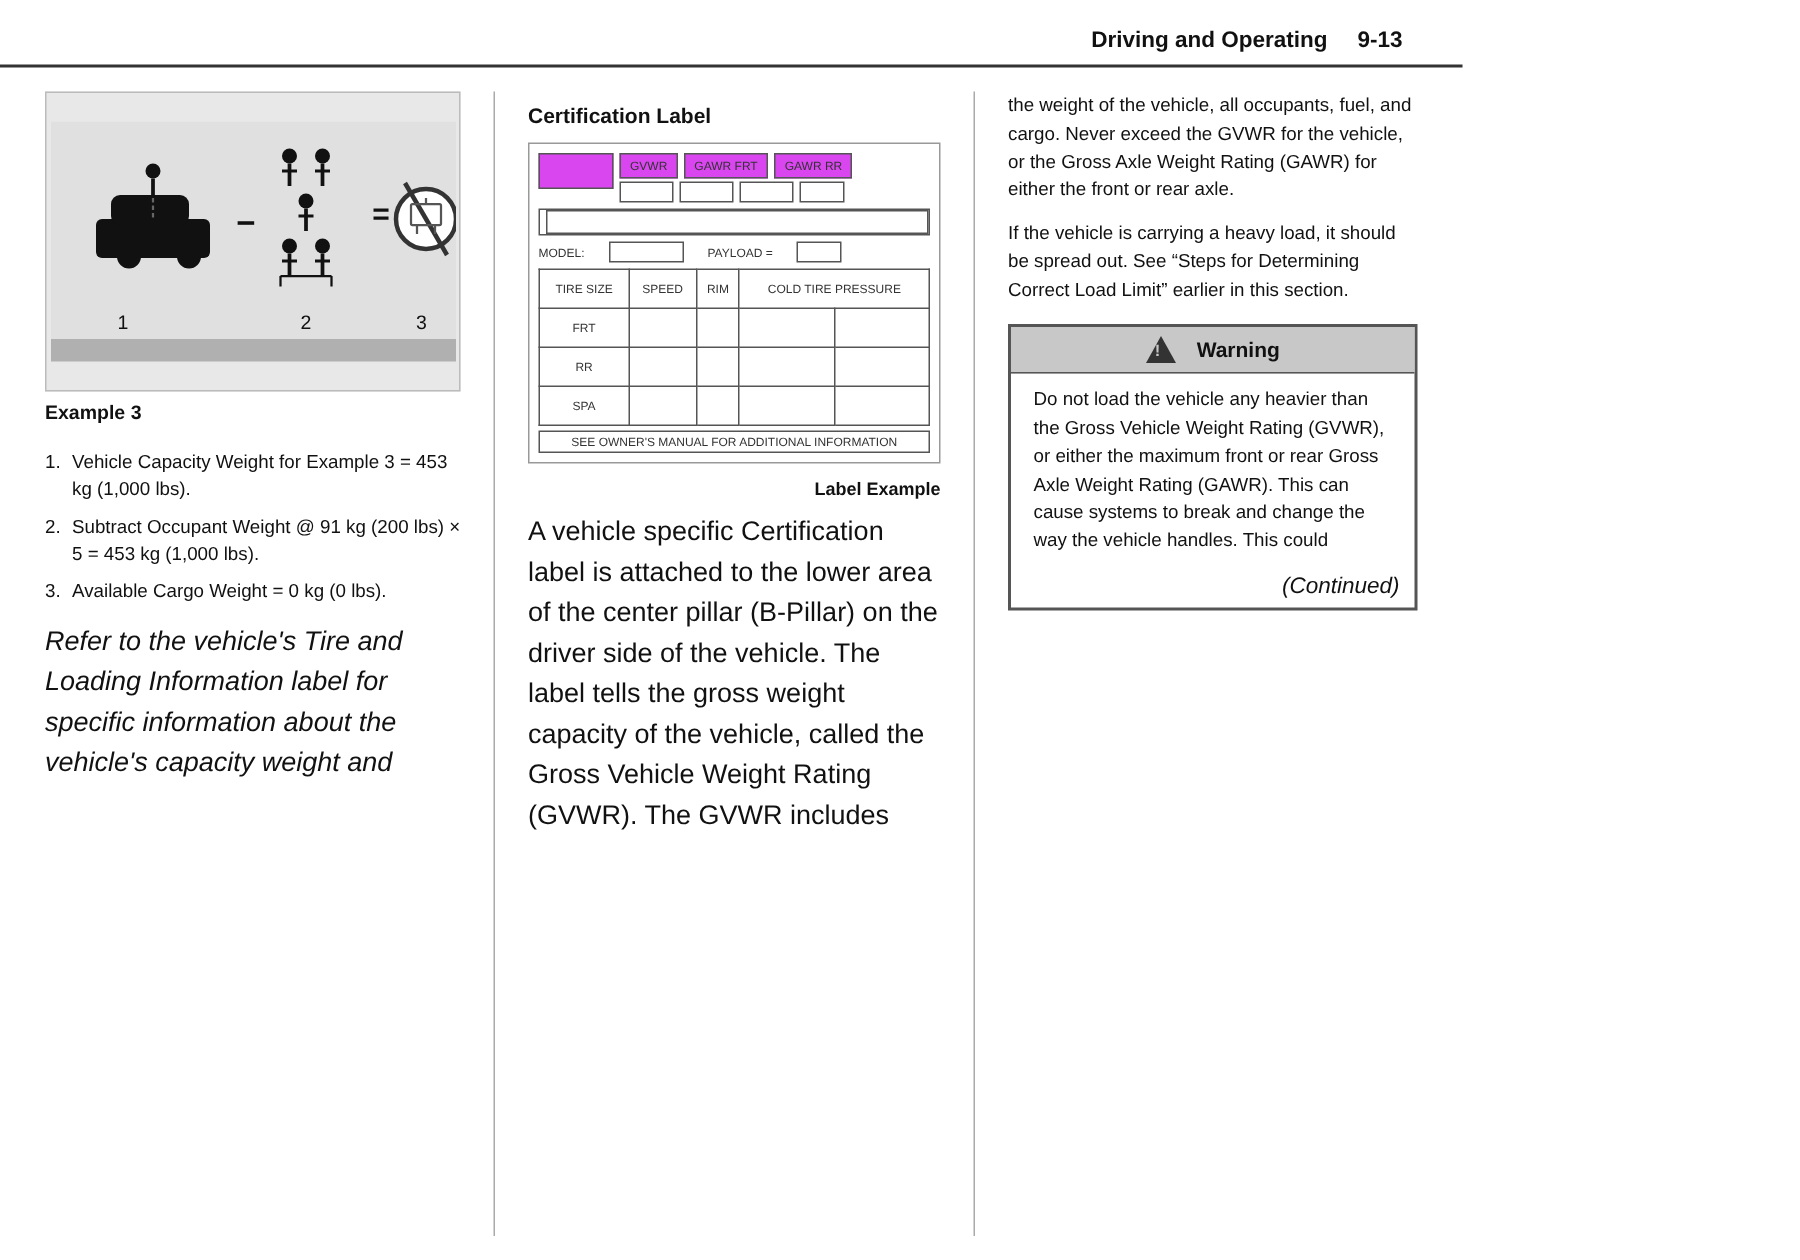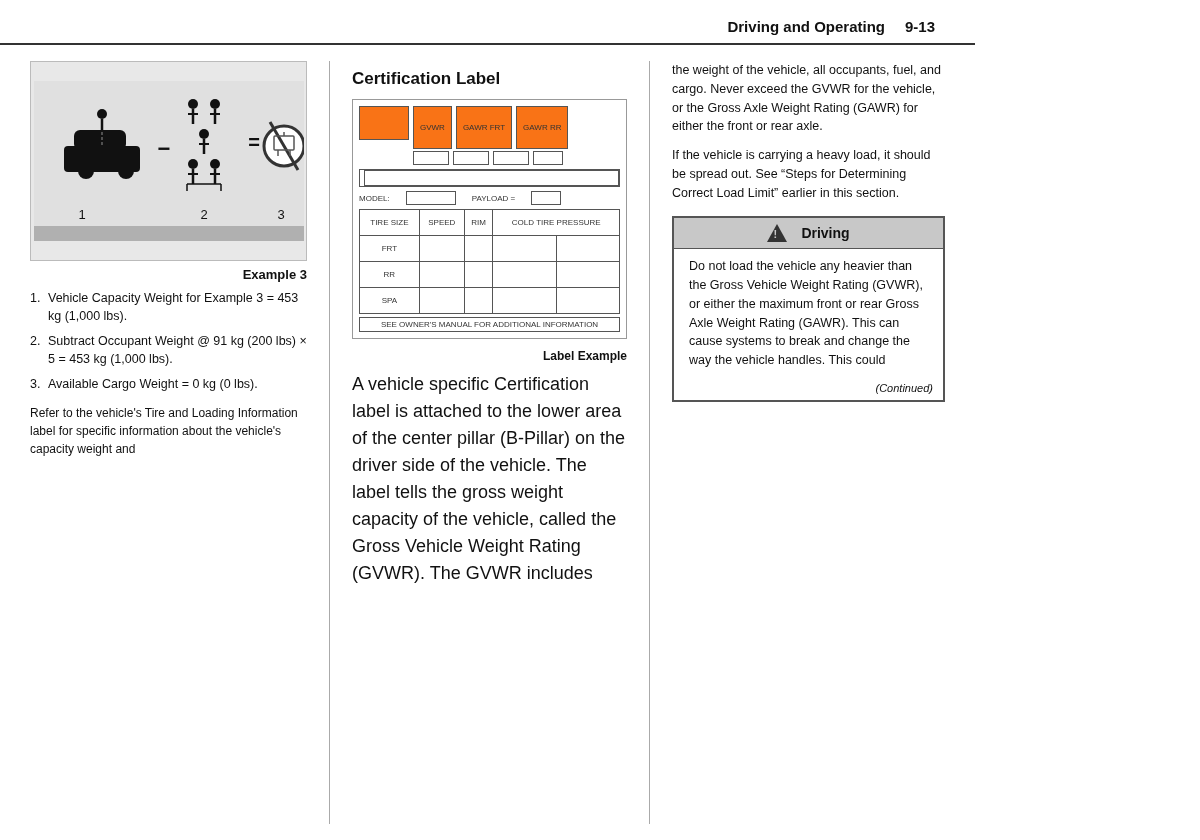--- a/index.html
+++ b/index.html
@@ -81,22 +81,22 @@
       flex-direction: column;
       align-items: center;
       justify-content: center;
       margin-bottom: 6px;
       position: relative;
     }
 
     .example-label {
       font-weight: bold;
       font-size: 13px;
-      text-align: right;
-      margin-bottom: 8px;
+      text-align: left;
+      margin-bottom: 18px;
       margin-top: 4px;
     }
 
     .list-items {
       list-style: none;
       padding: 0;
       margin-bottom: 10px;
     }
 
     .list-items li {
@@ -107,22 +107,23 @@
       line-height: 1.4;
     }
 
     .list-items li .li-num {
       position: absolute;
       left: 0;
       top: 0;
     }
 
     .refer-text {
-      font-size: 12px;
+      font-size: 18px;
       line-height: 1.5;
+      font-style: italic;
     }
 
     
     .cert-label-diagram {
       border: 1px solid #999;
       padding: 6px;
       margin: 10px 0;
       background: #fff;
       font-size: 9px;
       color: #333;
@@ -130,25 +131,25 @@
 
     .cert-label-diagram .top-row {
       display: flex;
       gap: 4px;
       margin-bottom: 4px;
       align-items: flex-start;
     }
 
     .cert-box {
       border: 1px solid #555;
-      padding: 16px 6px;
+      padding: 3px 6px;
       font-size: 8px;
       min-width: 36px;
       text-align: center;
-      background: #f97316;
+      background: #d946ef;
     }
 
     .cert-label-diagram .mid-row {
       border: 1px solid #555;
       height: 18px;
       margin-bottom: 4px;
       display: flex;
       align-items: center;
       padding-left: 4px;
       font-size: 8px;
@@ -177,21 +178,21 @@
     .cert-footer {
       font-size: 8px;
       border: 1px solid #555;
       padding: 2px 6px;
       margin-top: 3px;
       text-align: center;
     }
 
     .col2-heading {
       font-weight: bold;
-      font-size: 17px;
+      font-size: 14px;
       margin-bottom: 2px;
       margin-top: 8px;
     }
 
     .col2-label-heading {
       font-weight: bold;
       font-size: 12px;
       text-align: right;
       margin-bottom: 8px;
     }
@@ -245,21 +246,21 @@
     }
 
     .warning-body {
       padding: 8px 15px;
       font-size: 12.5px;
       line-height: 1.5;
     }
 
     .warning-continued {
       text-align: right;
-      font-size: 11px;
+      font-size: 15px;
       padding: 4px 10px 6px 10px;
       font-style: italic;
     }
 
   </style>
 </head>
 <body>
 
 <div class="page-container">
 
@@ -430,21 +431,21 @@
       <p class="col2-body-text">A vehicle specific Certification label is attached to the lower area of the center pillar (B-Pillar) on the driver side of the vehicle. The label tells the gross weight capacity of the vehicle, called the Gross Vehicle Weight Rating (GVWR). The GVWR includes</p>
     </div>
 
     <div class="col3">
       <p class="col3-body-text">the weight of the vehicle, all occupants, fuel, and cargo. Never exceed the GVWR for the vehicle, or the Gross Axle Weight Rating (GAWR) for either the front or rear axle.</p>
       <p class="col3-body-text">If the vehicle is carrying a heavy load, it should be spread out. See “Steps for Determining Correct Load Limit” earlier in this section.</p>
 
       <div class="warning-box">
         <div class="warning-header">
           <span class="warning-triangle"></span>
-          <span style="margin-left:6px;">Driving</span>
+          <span style="margin-left:6px;">Warning</span>
         </div>
         <div class="warning-body">
           <span>Do not load the vehicle any heavier than the Gross Vehicle Weight Rating (GVWR), or either the maximum front or rear Gross Axle Weight Rating (GAWR). This can cause systems to break and change the way the vehicle handles. This could</span>
         </div>
         <div class="warning-continued">(Continued)</div>
       </div>
     </div>
 
   </div>
 </div>

